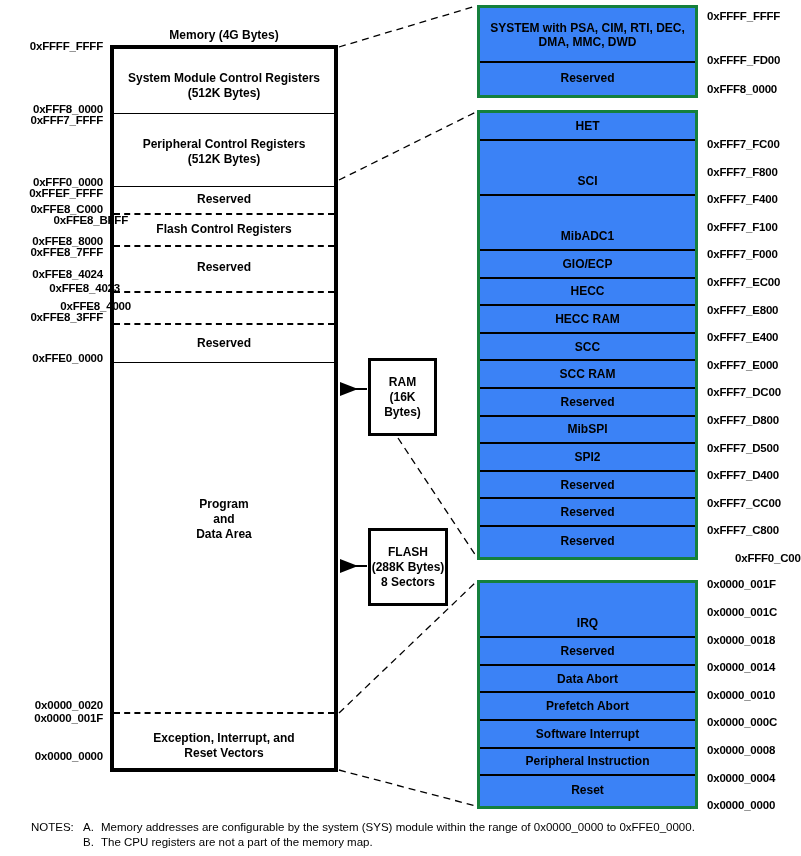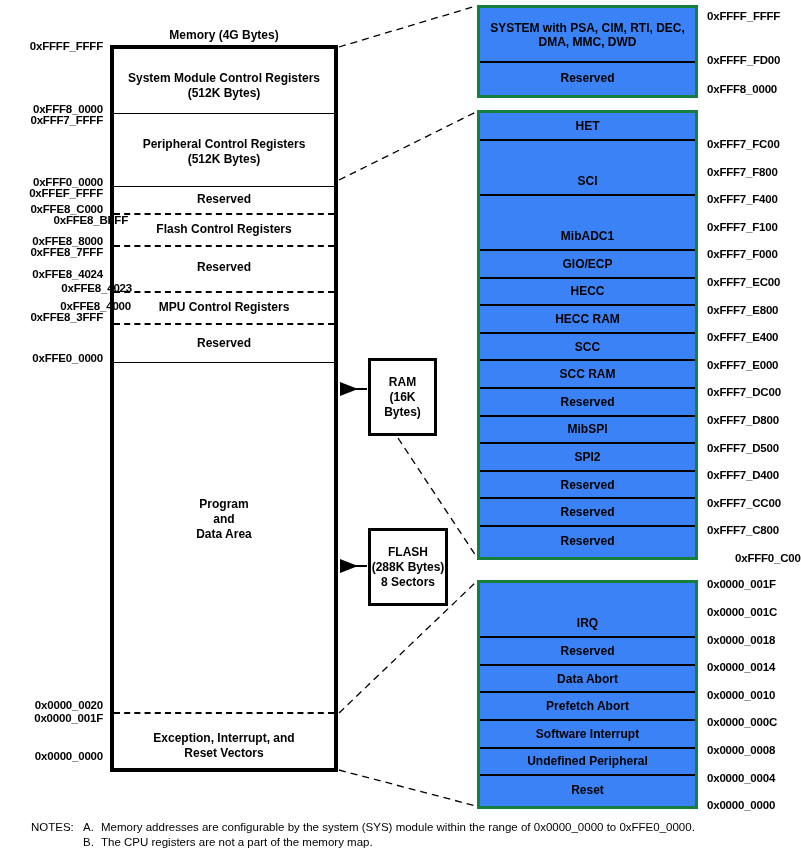--- a/index.html
+++ b/index.html
@@ -157,21 +157,20 @@
       <div>System Module Control Registers</div>
       <div>(512K Bytes)</div>
     </div>
     <div class="seg-label" style="top:88px;">
       <div>Peripheral Control Registers</div>
       <div>(512K Bytes)</div>
     </div>
     <div class="seg-label" style="top:143px;">Reserved</div>
     <div class="seg-label" style="top:173px;">Flash Control Registers</div>
     <div class="seg-label" style="top:211px;">Reserved</div>
-    <div class="seg-label" style="top:251px;">MPU Control Registers</div>
     <div class="seg-label" style="top:287px;">Reserved</div>
 
     <div class="seg-label" style="top:448px;">
       <div>Program</div>
       <div>and</div>
       <div>Data Area</div>
     </div>
     <div class="seg-label" style="top:682px;">
       <div>Exception, Interrupt, and</div>
       <div>Reset Vectors</div>
@@ -181,21 +180,21 @@
   <div class="addr addr-l" style="left:0px; top:40px;  width:103px;">0xFFFF_FFFF</div>
   <div class="addr addr-l" style="left:0px; top:103px; width:103px;">0xFFF8_0000</div>
   <div class="addr addr-l" style="left:0px; top:114px; width:103px;">0xFFF7_FFFF</div>
   <div class="addr addr-l" style="left:0px; top:176px; width:103px;">0xFFF0_0000</div>
   <div class="addr addr-l" style="left:0px; top:187px; width:103px;">0xFFEF_FFFF</div>
   <div class="addr addr-l" style="left:0px; top:203px; width:103px;">0xFFE8_C000</div>
   <div class="addr addr-l" style="left:8px; top:214px; width:103px;margin-left:17px;">0xFFE8_BFFF</div>
   <div class="addr addr-l" style="left:0px; top:235px; width:103px;">0xFFE8_8000</div>
   <div class="addr addr-l" style="left:0px; top:246px; width:103px;">0xFFE8_7FFF</div>
   <div class="addr addr-l" style="left:0px; top:268px; width:103px;">0xFFE8_4024</div>
-  <div class="addr addr-l" style="left:16px; top:282px; width:116px;">0xFFE8_4023</div>
+  <div class="addr addr-l" style="left:4px; top:282px; width:116px;">0xFFE8_4023</div>
   <div class="addr addr-l" style="left:16px; top:300px; width:115px;">0xFFE8_4000</div>
   <div class="addr addr-l" style="left:0px; top:311px; width:103px;">0xFFE8_3FFF</div>
   <div class="addr addr-l" style="left:0px; top:352px; width:103px;">0xFFE0_0000</div>
   <div class="addr addr-l" style="left:0px; top:699px; width:103px;">0x0000_0020</div>
   <div class="addr addr-l" style="left:0px; top:712px; width:103px;">0x0000_001F</div>
   <div class="addr addr-l" style="left:0px; top:750px; width:103px;">0x0000_0000</div>
 
   <div class="cbox" style="left:368px; top:358px; width:69px; height:78px;">
     <div>
       <div>RAM</div>
@@ -279,21 +278,21 @@
       <div class="prow" style="top: 82.8px; height: 27.6px;">
         <span>Data Abort</span>
       </div>
       <div class="prow" style="top: 110.4px; height: 27.6px;">
         <span>Prefetch Abort</span>
       </div>
       <div class="prow" style="top: 138px; height: 27.6px;">
         <span>Software Interrupt</span>
       </div>
       <div class="prow" style="top: 165.6px; height: 27.6px;">
-        <span>Undefined Peripheral</span>
+        <span>Peripheral Instruction</span>
       </div>
       <div class="prow last" style="top: 193.2px; height: 27.6px;">
         <span>Reset</span>
       </div>
     </div>
   <div class="addr addr-r" style="left:707px; top:578px;">0x0000_001F</div>
 
   <svg id="overlay" viewBox="0 0 801 856">
     <defs>
       <marker id="arrowhead" markerWidth="9" markerHeight="7" refX="9" refY="3.5" orient="auto">

